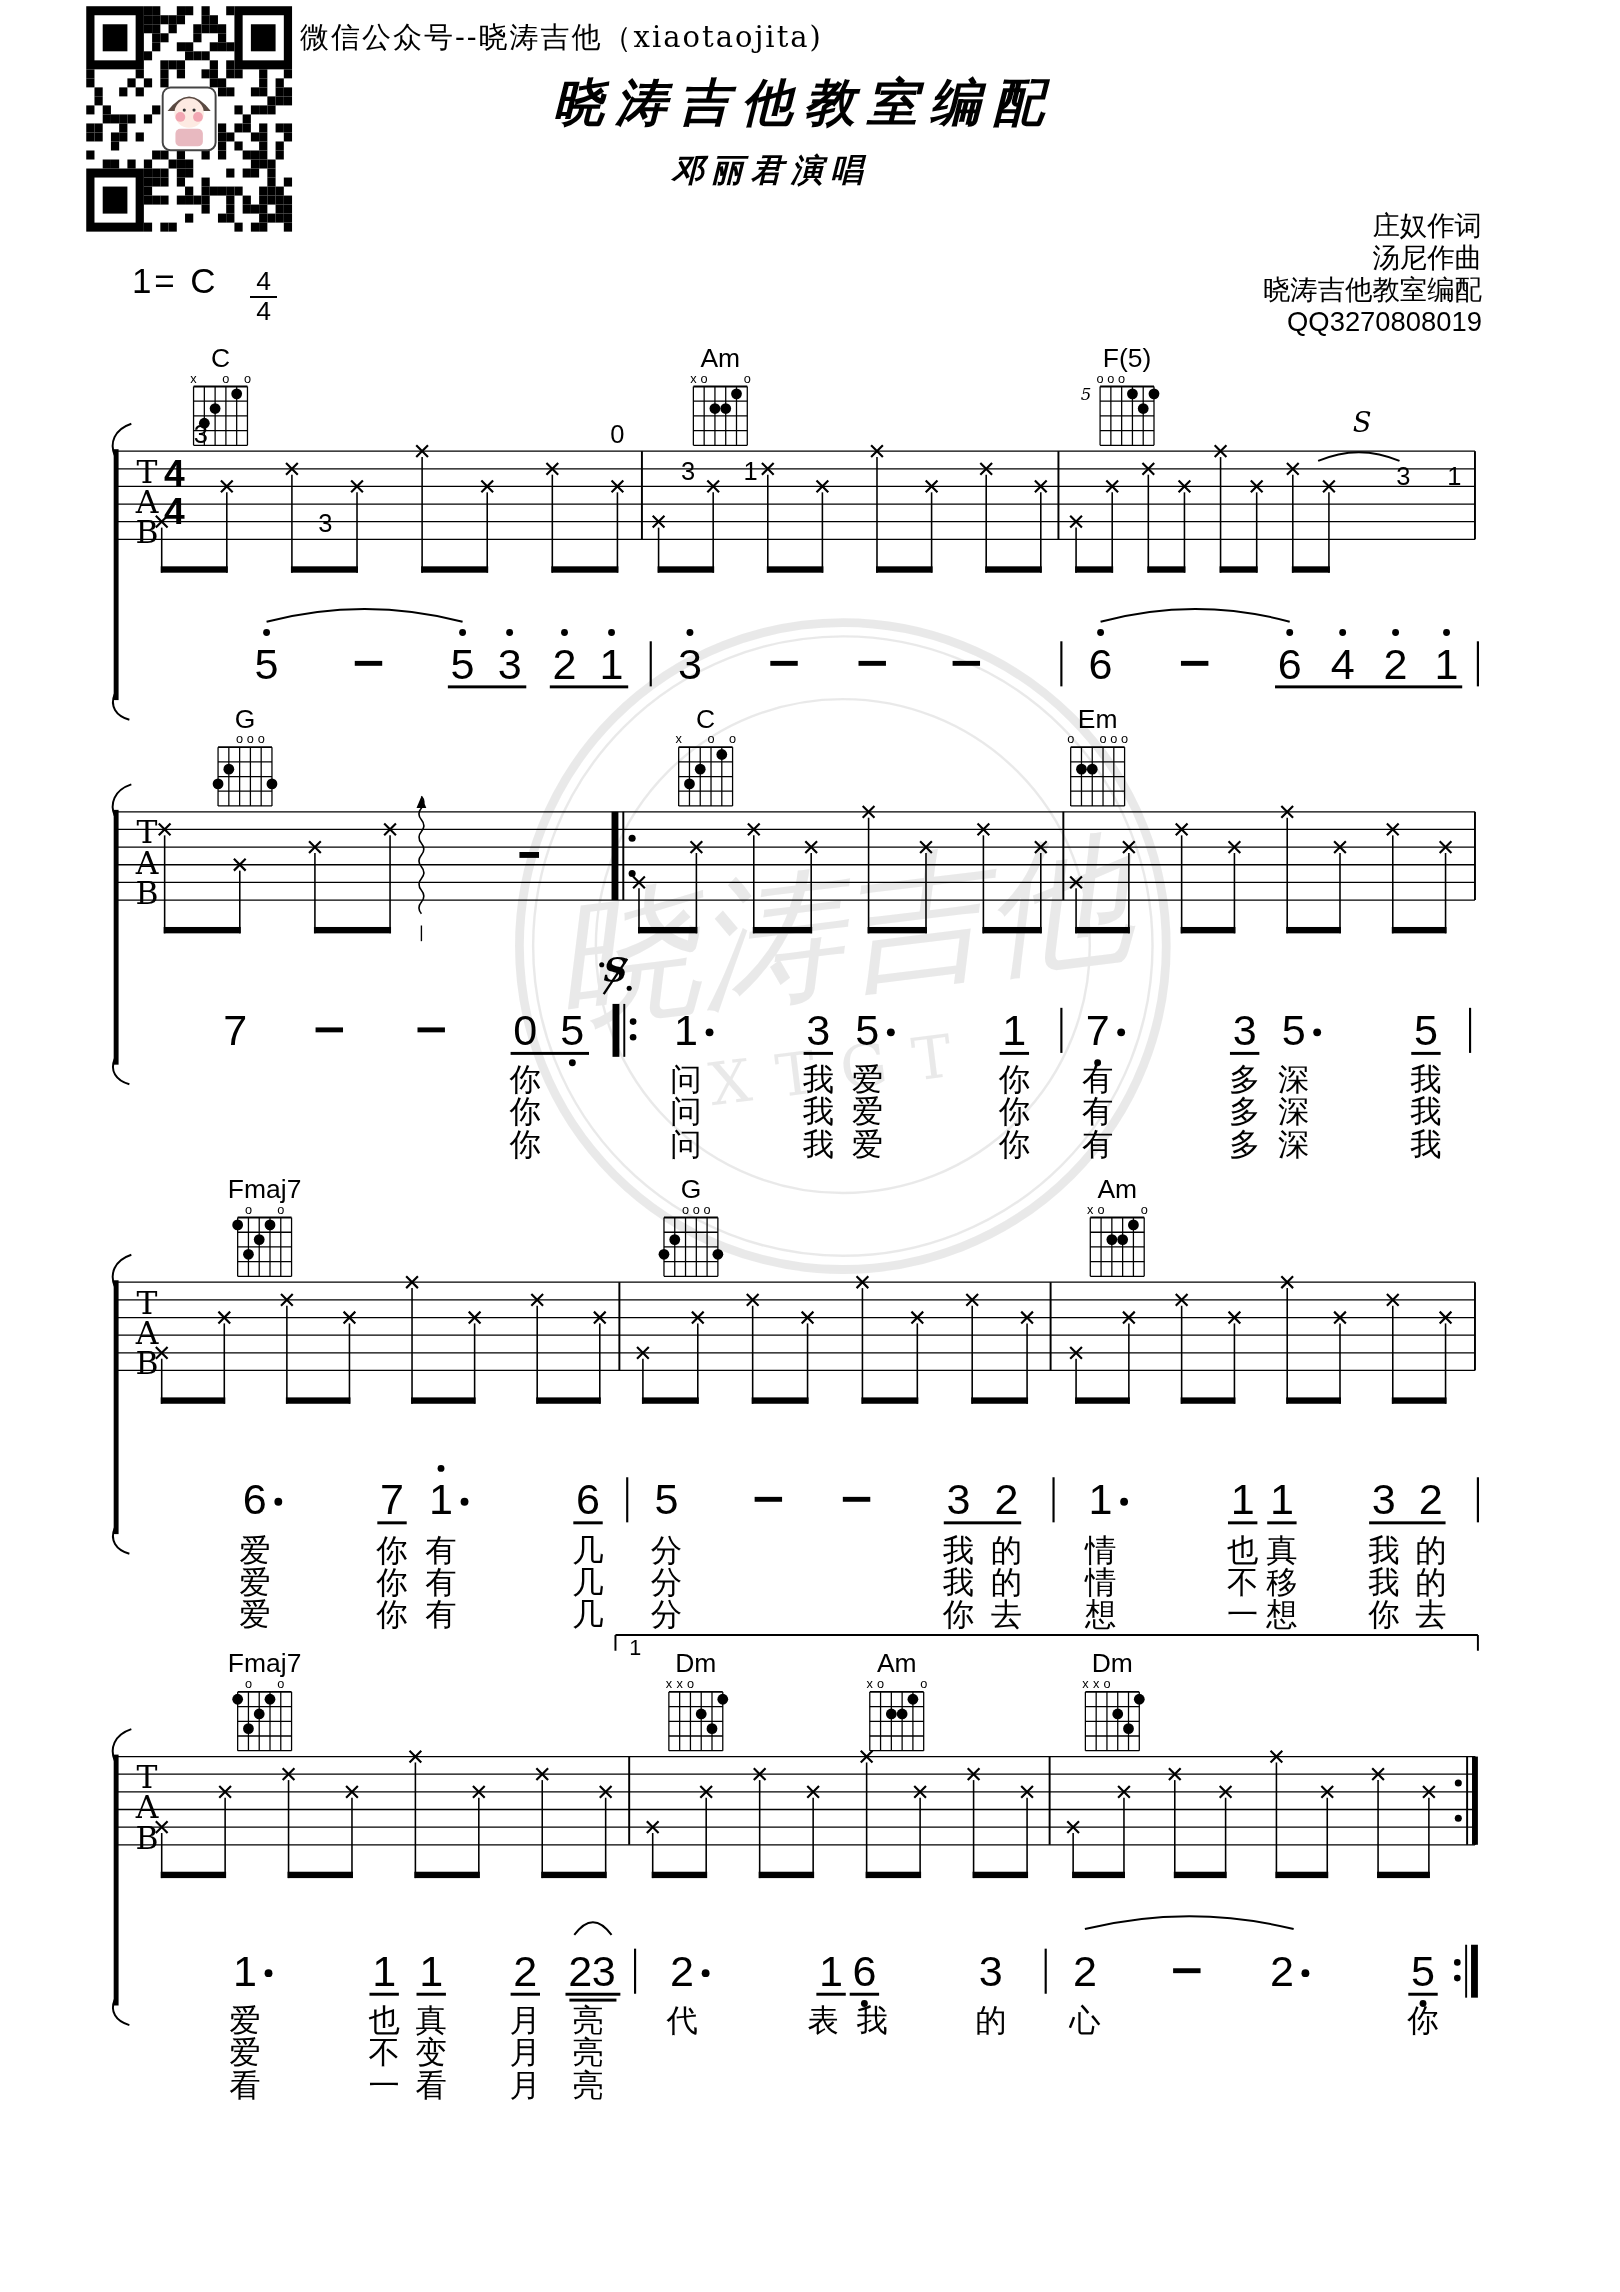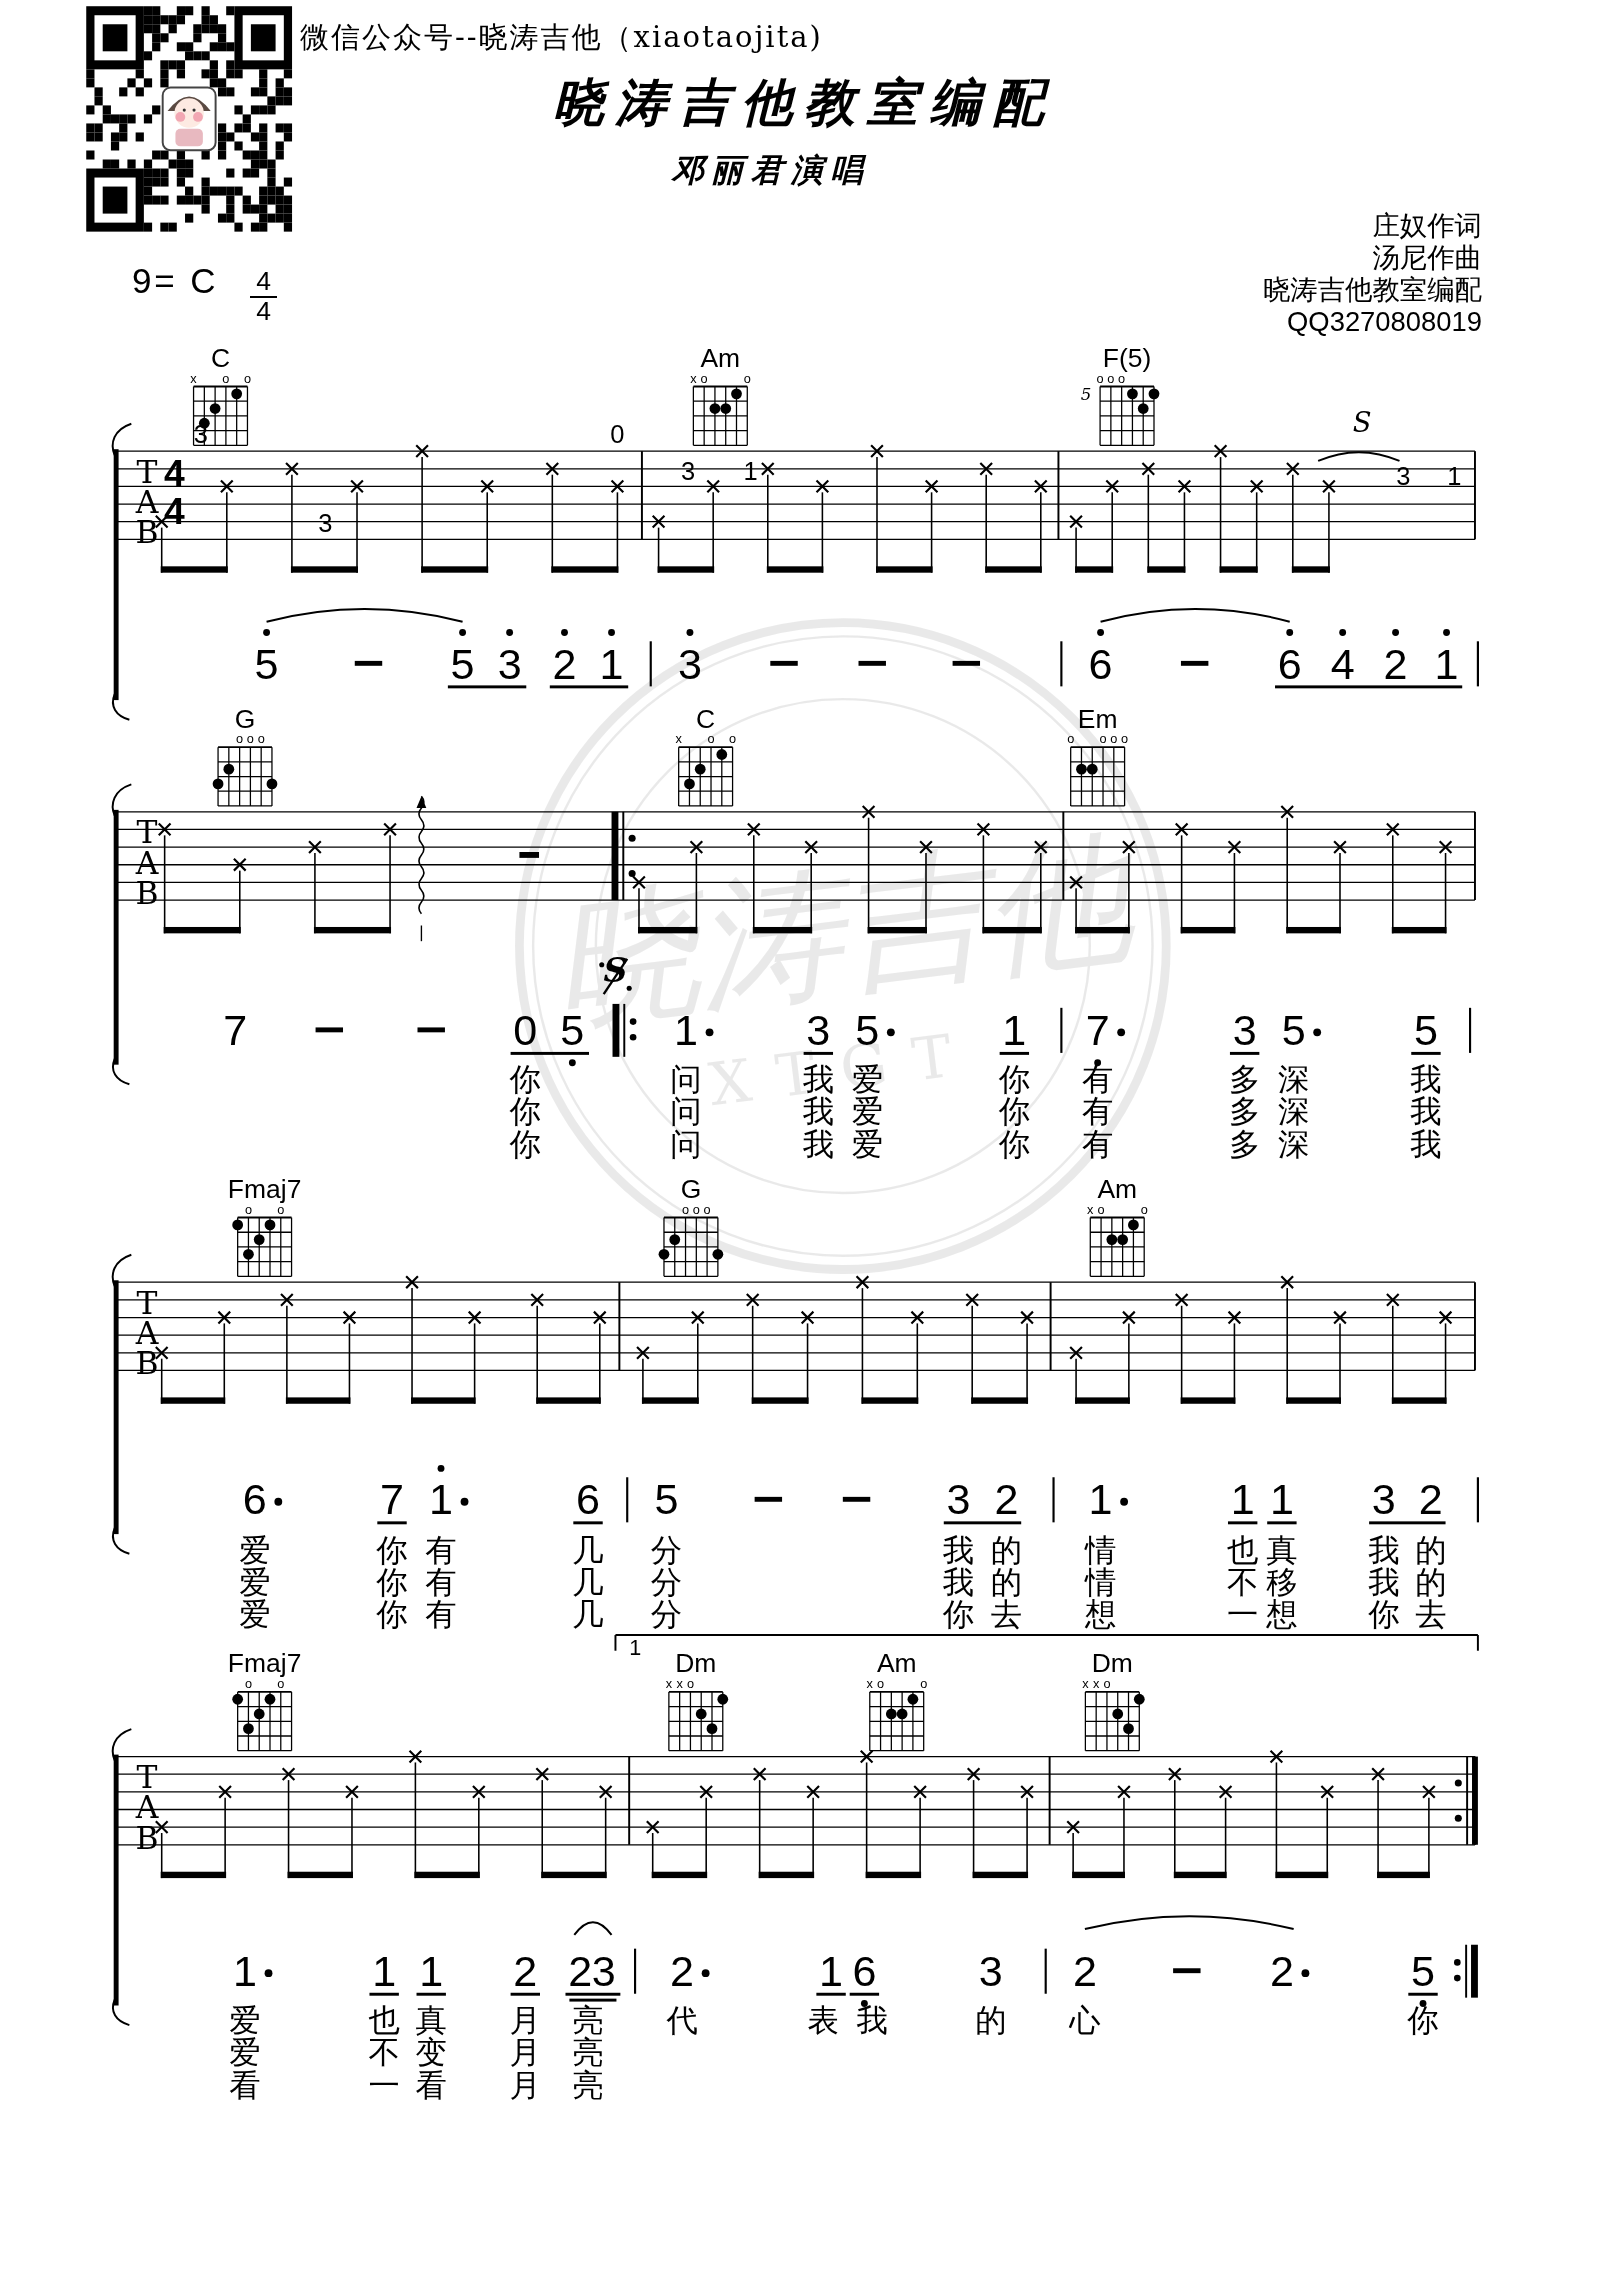--- a/index.html
+++ b/index.html
@@ -1065,20 +1065,20 @@
     </svg>
   <div class="abs wechat">微信公众号--晓涛吉他（xiaotaojita)</div>
   <div class="abs title">晓涛吉他教室编配</div>
   <div class="abs subtitle">邓丽君演唱</div>
   <div class="abs credits">
     <div>庄奴作词</div>
     <div>汤尼作曲</div>
     <div>晓涛吉他教室编配</div>
     <div>QQ3270808019</div>
   </div>
-  <div class="abs keyline">9= C</div>
+  <div class="abs keyline">1= C</div>
   <div class="abs frac">
     <span>4</span>
     <span class="bar"></span>
     <span>4</span>
   </div>
 </div>
 
 
 </body></html>

